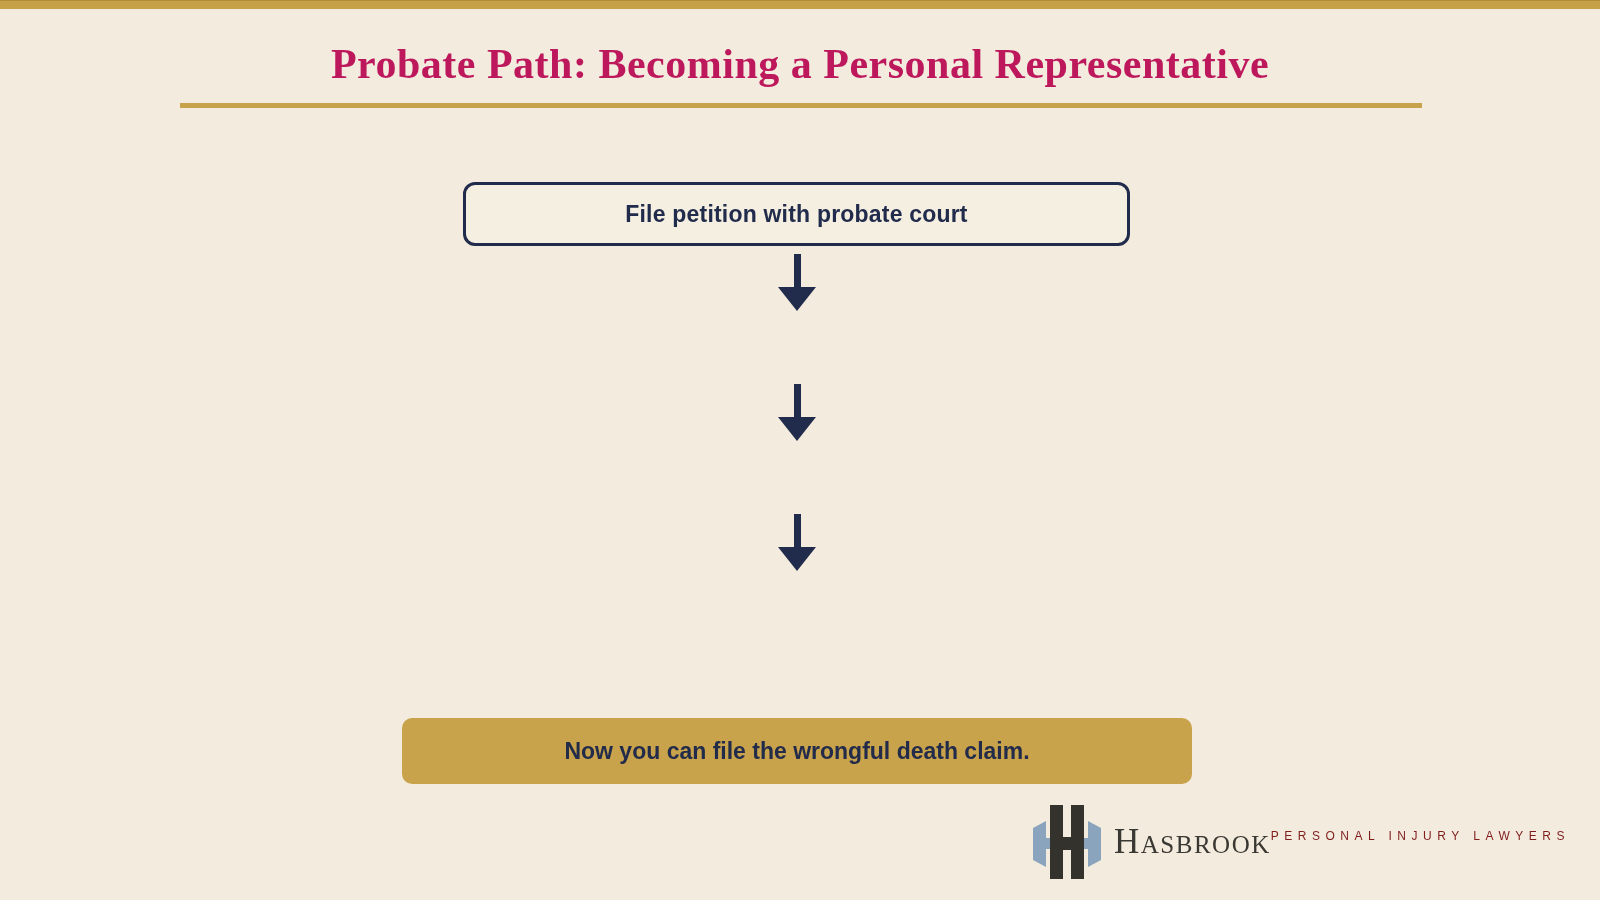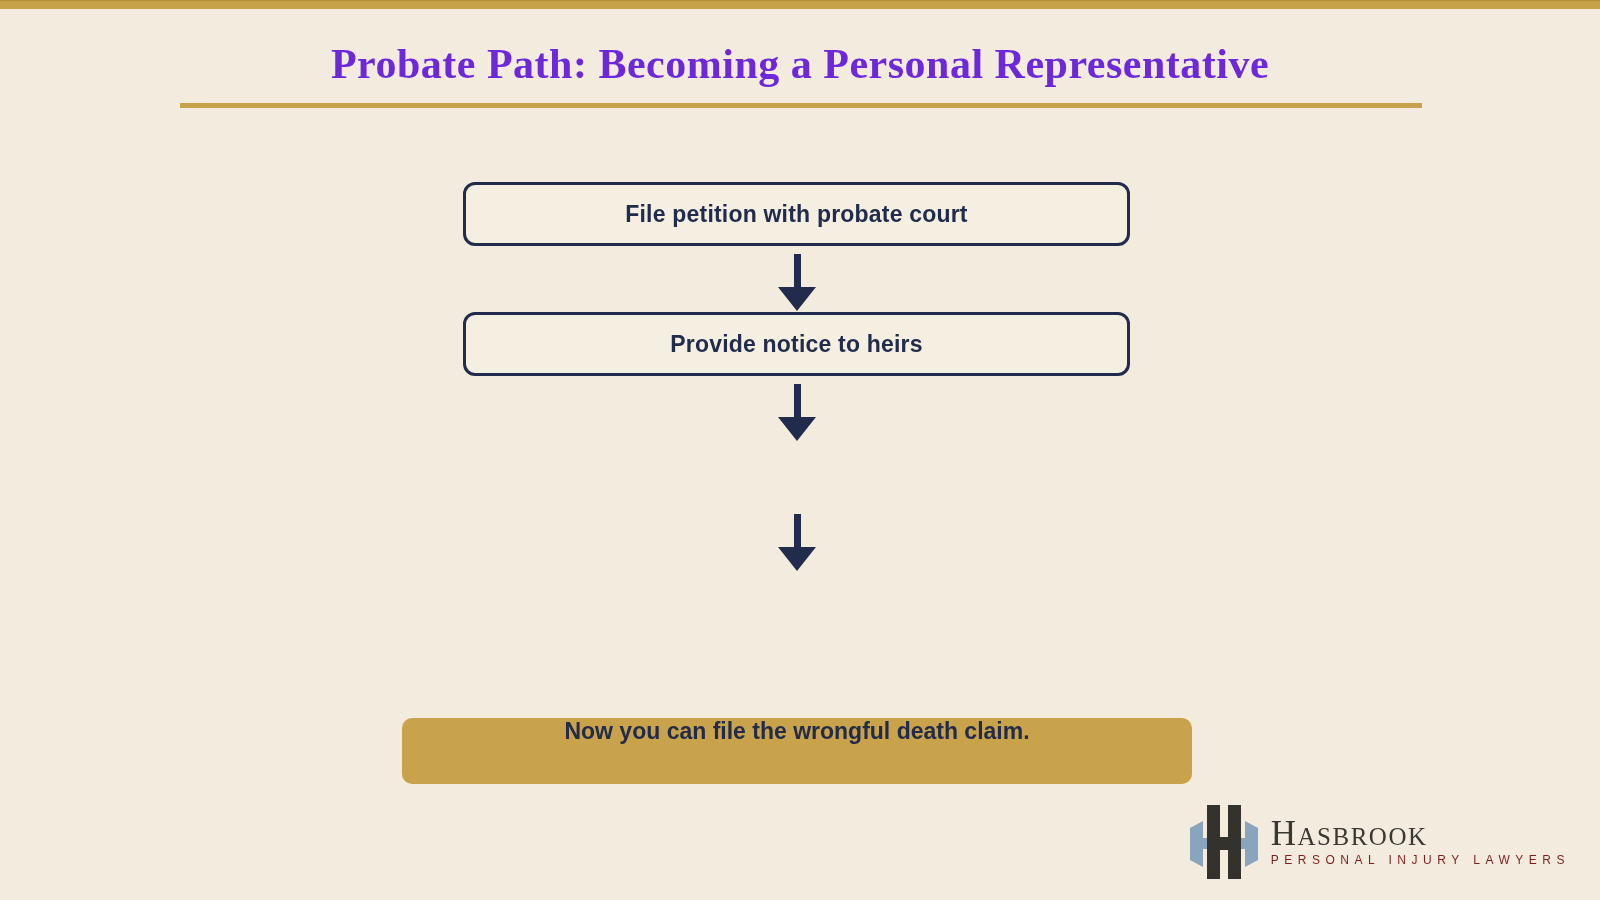--- a/index.html
+++ b/index.html
@@ -17,21 +17,21 @@
     background:#c6a147;
     border-top:1px solid #b08d38;
   }
 
   
   .title{
     position:absolute;left:0;top:40px;width:1600px;
     text-align:center;
     font-family:"Liberation Serif","DejaVu Serif",serif;
     font-size:42px;font-weight:600;letter-spacing:0.5px;
-    color:#6d28d9;
+    color:#be185d;
   }
   .title-rule{
     position:absolute;left:180px;top:103px;width:1242px;height:5px;
     background:#c8a24b;
   }
 
   
   .flow-box{
     position:absolute;left:463px;width:667px;height:64px;
     box-sizing:border-box;
@@ -60,31 +60,31 @@
     border-left:19px solid transparent;
     border-right:19px solid transparent;
     border-top:24px solid #212b4b;
   }
 
   
   .result-box{
     position:absolute;left:402px;top:718px;width:790px;height:66px;
     box-sizing:border-box;border-radius:10px;
     background:#c8a34c;
-    display:flex;align-items:flex-start;justify-content:center;
+    display:flex;align-items:center;justify-content:center;
     font-size:23px;font-weight:bold;color:#222b4a;
   }
 
   
   .logo{
     position:absolute;right:30px;bottom:20px;
     display:flex;align-items:center;
   }
   .logo-mark{width:70px;height:76px;margin-right:12px;flex:0 0 auto;}
-  .logo-text{display:flex;flex-direction:column;align-items:flex-start;}
+  .logo-text{display:flex;flex-direction:row;align-items:flex-start;}
   .logo-line{
     font-family:"Liberation Serif","DejaVu Serif",serif;
     font-variant:small-caps;
     font-size:35px;line-height:32px;letter-spacing:1.5px;
     color:#3a3833;white-space:nowrap;
   }
   .logo-amp{color:#8aa4bd;}
   .logo-tagline{
     margin-top:3px;
     font-size:12px;letter-spacing:5.5px;font-weight:500;
@@ -103,23 +103,20 @@
 
   <div class="flow-box box-1">
     <span>File petition with probate court</span>
   </div>
 
   <div class="arrow arrow-1">
     <div class="arrow-stem"></div>
     <div class="arrow-head"></div>
   </div>
 
-  <div class="flow-box box-2">
-    <span>Provide notice to heirs</span>
-  </div>
 
   <div class="arrow arrow-2">
     <div class="arrow-stem"></div>
     <div class="arrow-head"></div>
   </div>
 
 
   <div class="arrow arrow-3">
     <div class="arrow-stem"></div>
     <div class="arrow-head"></div>

